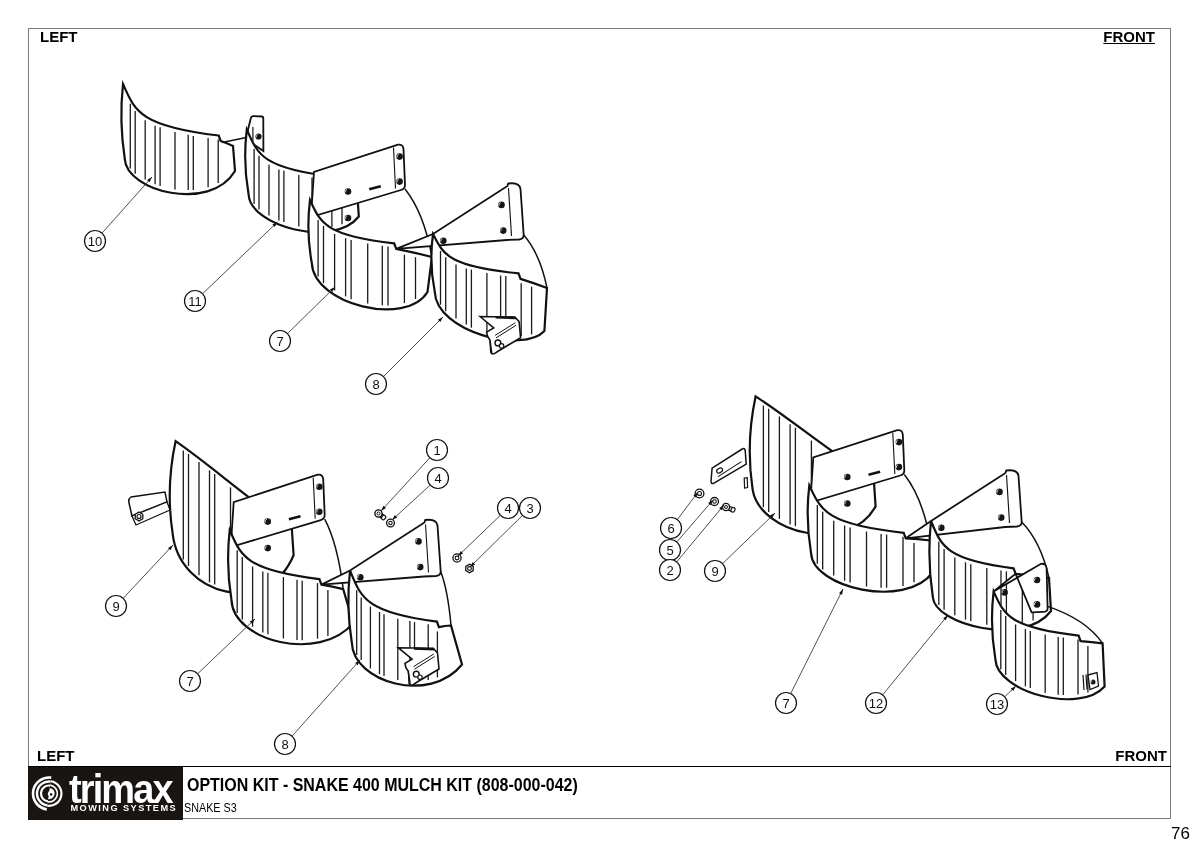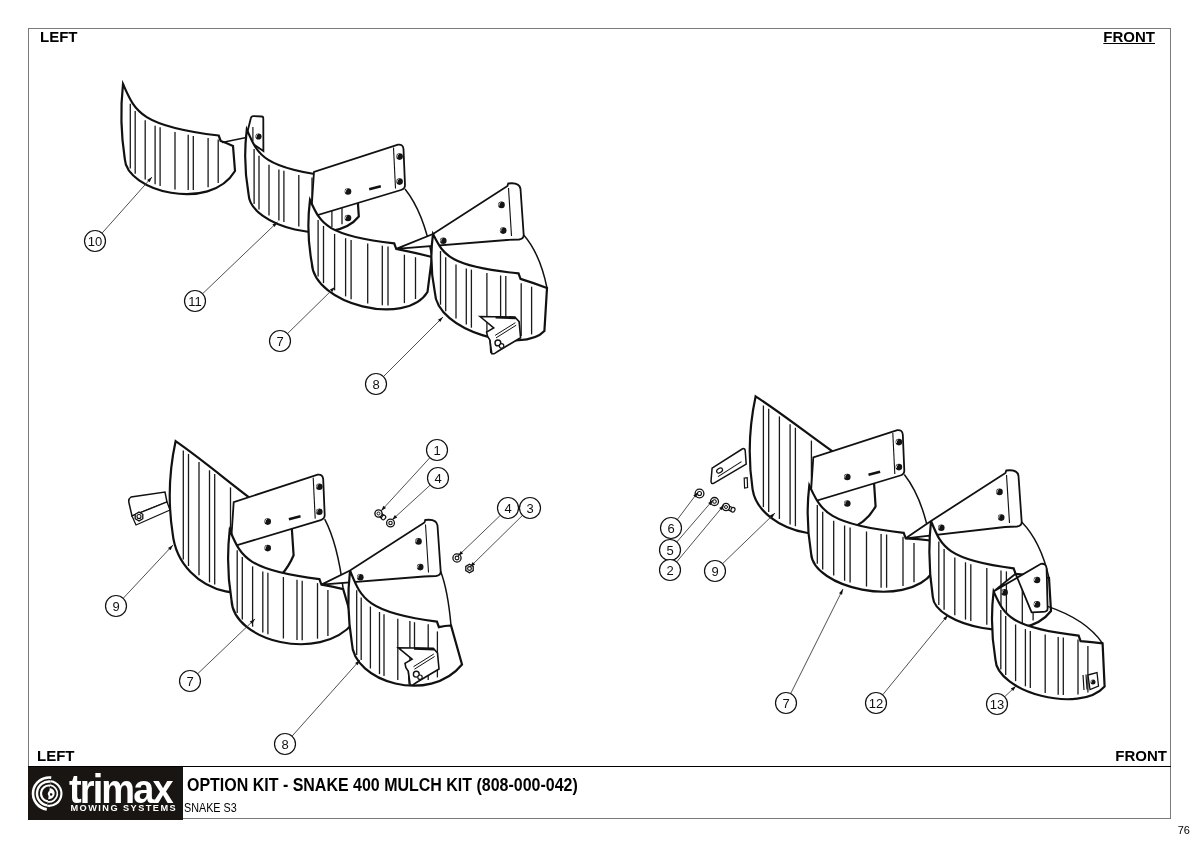--- a/index.html
+++ b/index.html
@@ -1,21 +1,21 @@
 <!DOCTYPE html>
 <html><head><meta charset="utf-8"><style>
 html,body{margin:0;padding:0;width:1200px;height:848px;background:#fff;font-family:"Liberation Sans",sans-serif;}
 #page{position:relative;width:1200px;height:848px;overflow:hidden;}
 #frame{position:absolute;left:28px;top:28px;width:1143px;height:791px;border:1px solid #7a7a7a;box-sizing:border-box;}
 .lab{position:absolute;font-weight:bold;font-size:15px;color:#000;}
 #footer{position:absolute;left:28px;top:766px;width:1143px;height:53px;border-top:1px solid #000;box-sizing:border-box;}
 #logo{position:absolute;left:0;top:0;width:155px;height:53px;}
 #title{position:absolute;left:159px;top:8.5px;font-weight:bold;font-size:18px;white-space:nowrap;transform-origin:left top;transform:scaleX(0.888);line-height:1;}
 #sub{position:absolute;left:156px;top:33.5px;font-size:13px;line-height:1;transform-origin:left top;transform:scaleX(0.828);}
-#pgnum{position:absolute;right:10px;top:824px;font-size:11px;}
+#pgnum{position:absolute;right:10px;top:824px;font-size:17px;}
 svg text{font-family:"Liberation Sans",sans-serif;}
 </style></head><body>
 <div id="page">
 <div id="frame"></div>
 <div class="lab" style="left:40px;top:28px;">LEFT</div>
 <div class="lab" style="right:45px;top:28px;text-decoration:underline;">FRONT</div>
 <div class="lab" style="left:37px;top:747px;">LEFT</div>
 <div class="lab" style="right:33px;top:747px;">FRONT</div>
 <svg width="1200" height="848" viewBox="0 0 1200 848" style="position:absolute;left:0;top:0;">
 <path d="M123,84C134.9,110.7 139.1,126.1 218.7,135.5L220.7,141Q226.8,143 233,146L235,171C209.9,213 126.3,191 124.8,159Q119,121.5 123,84Z" fill="#fff" stroke="#111" stroke-width="2.2"></path>

